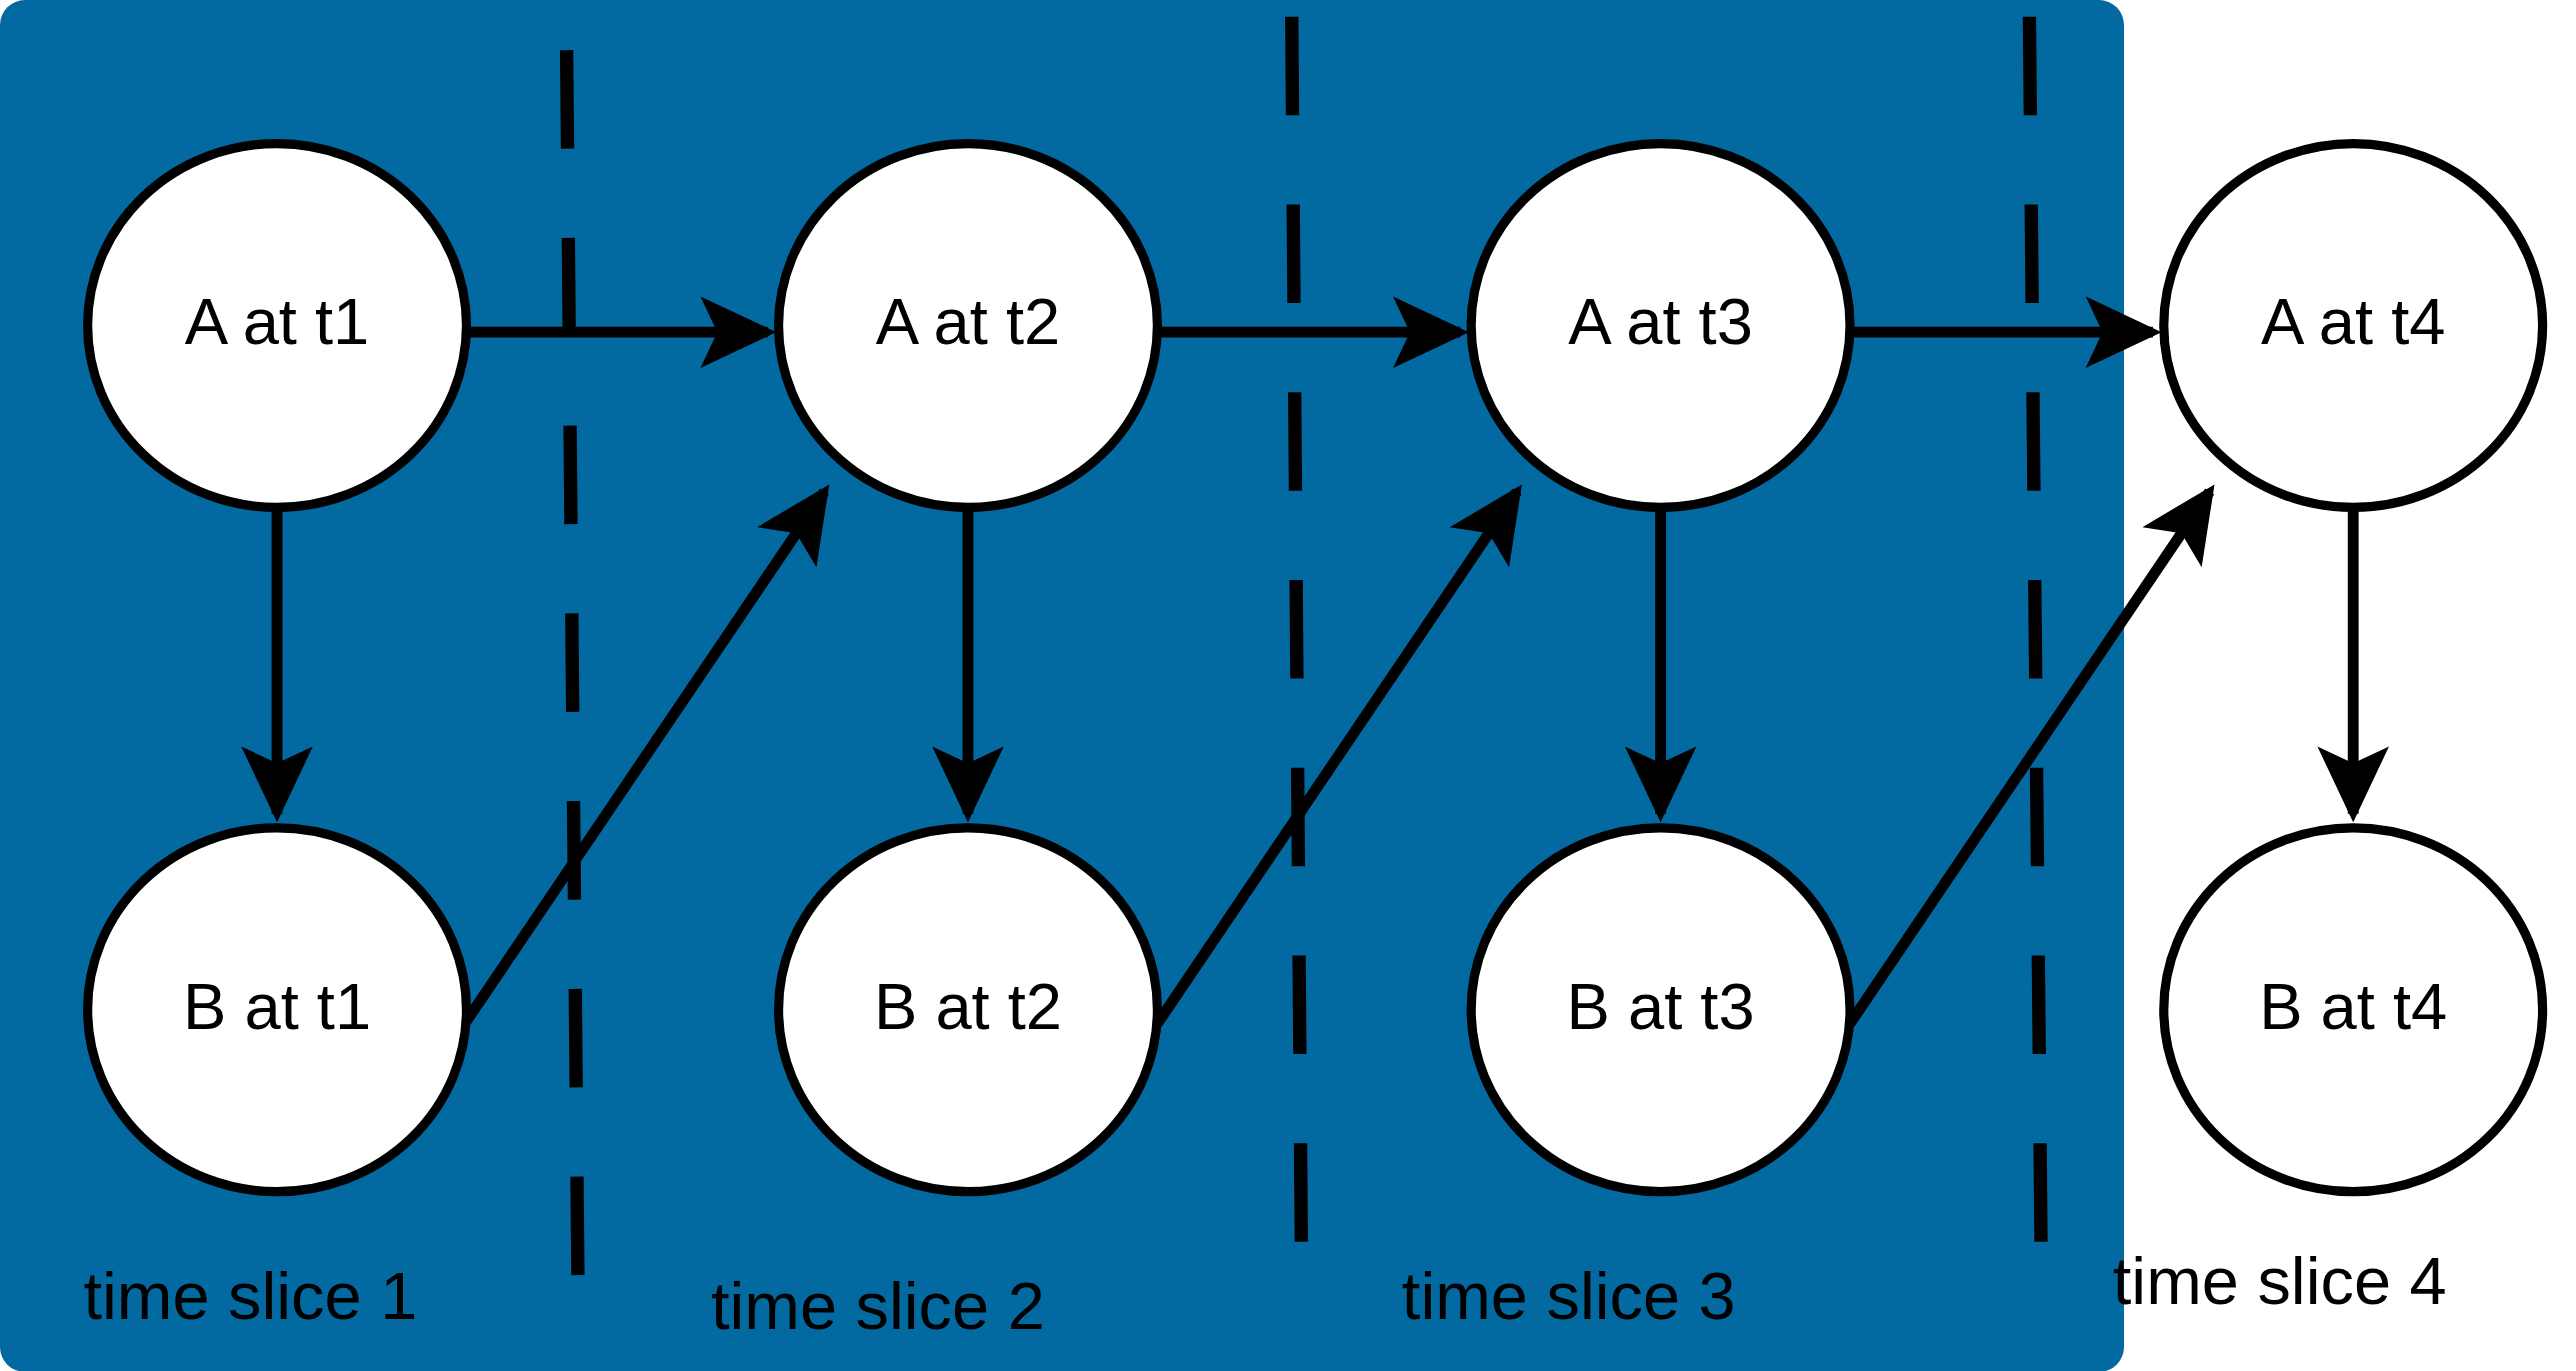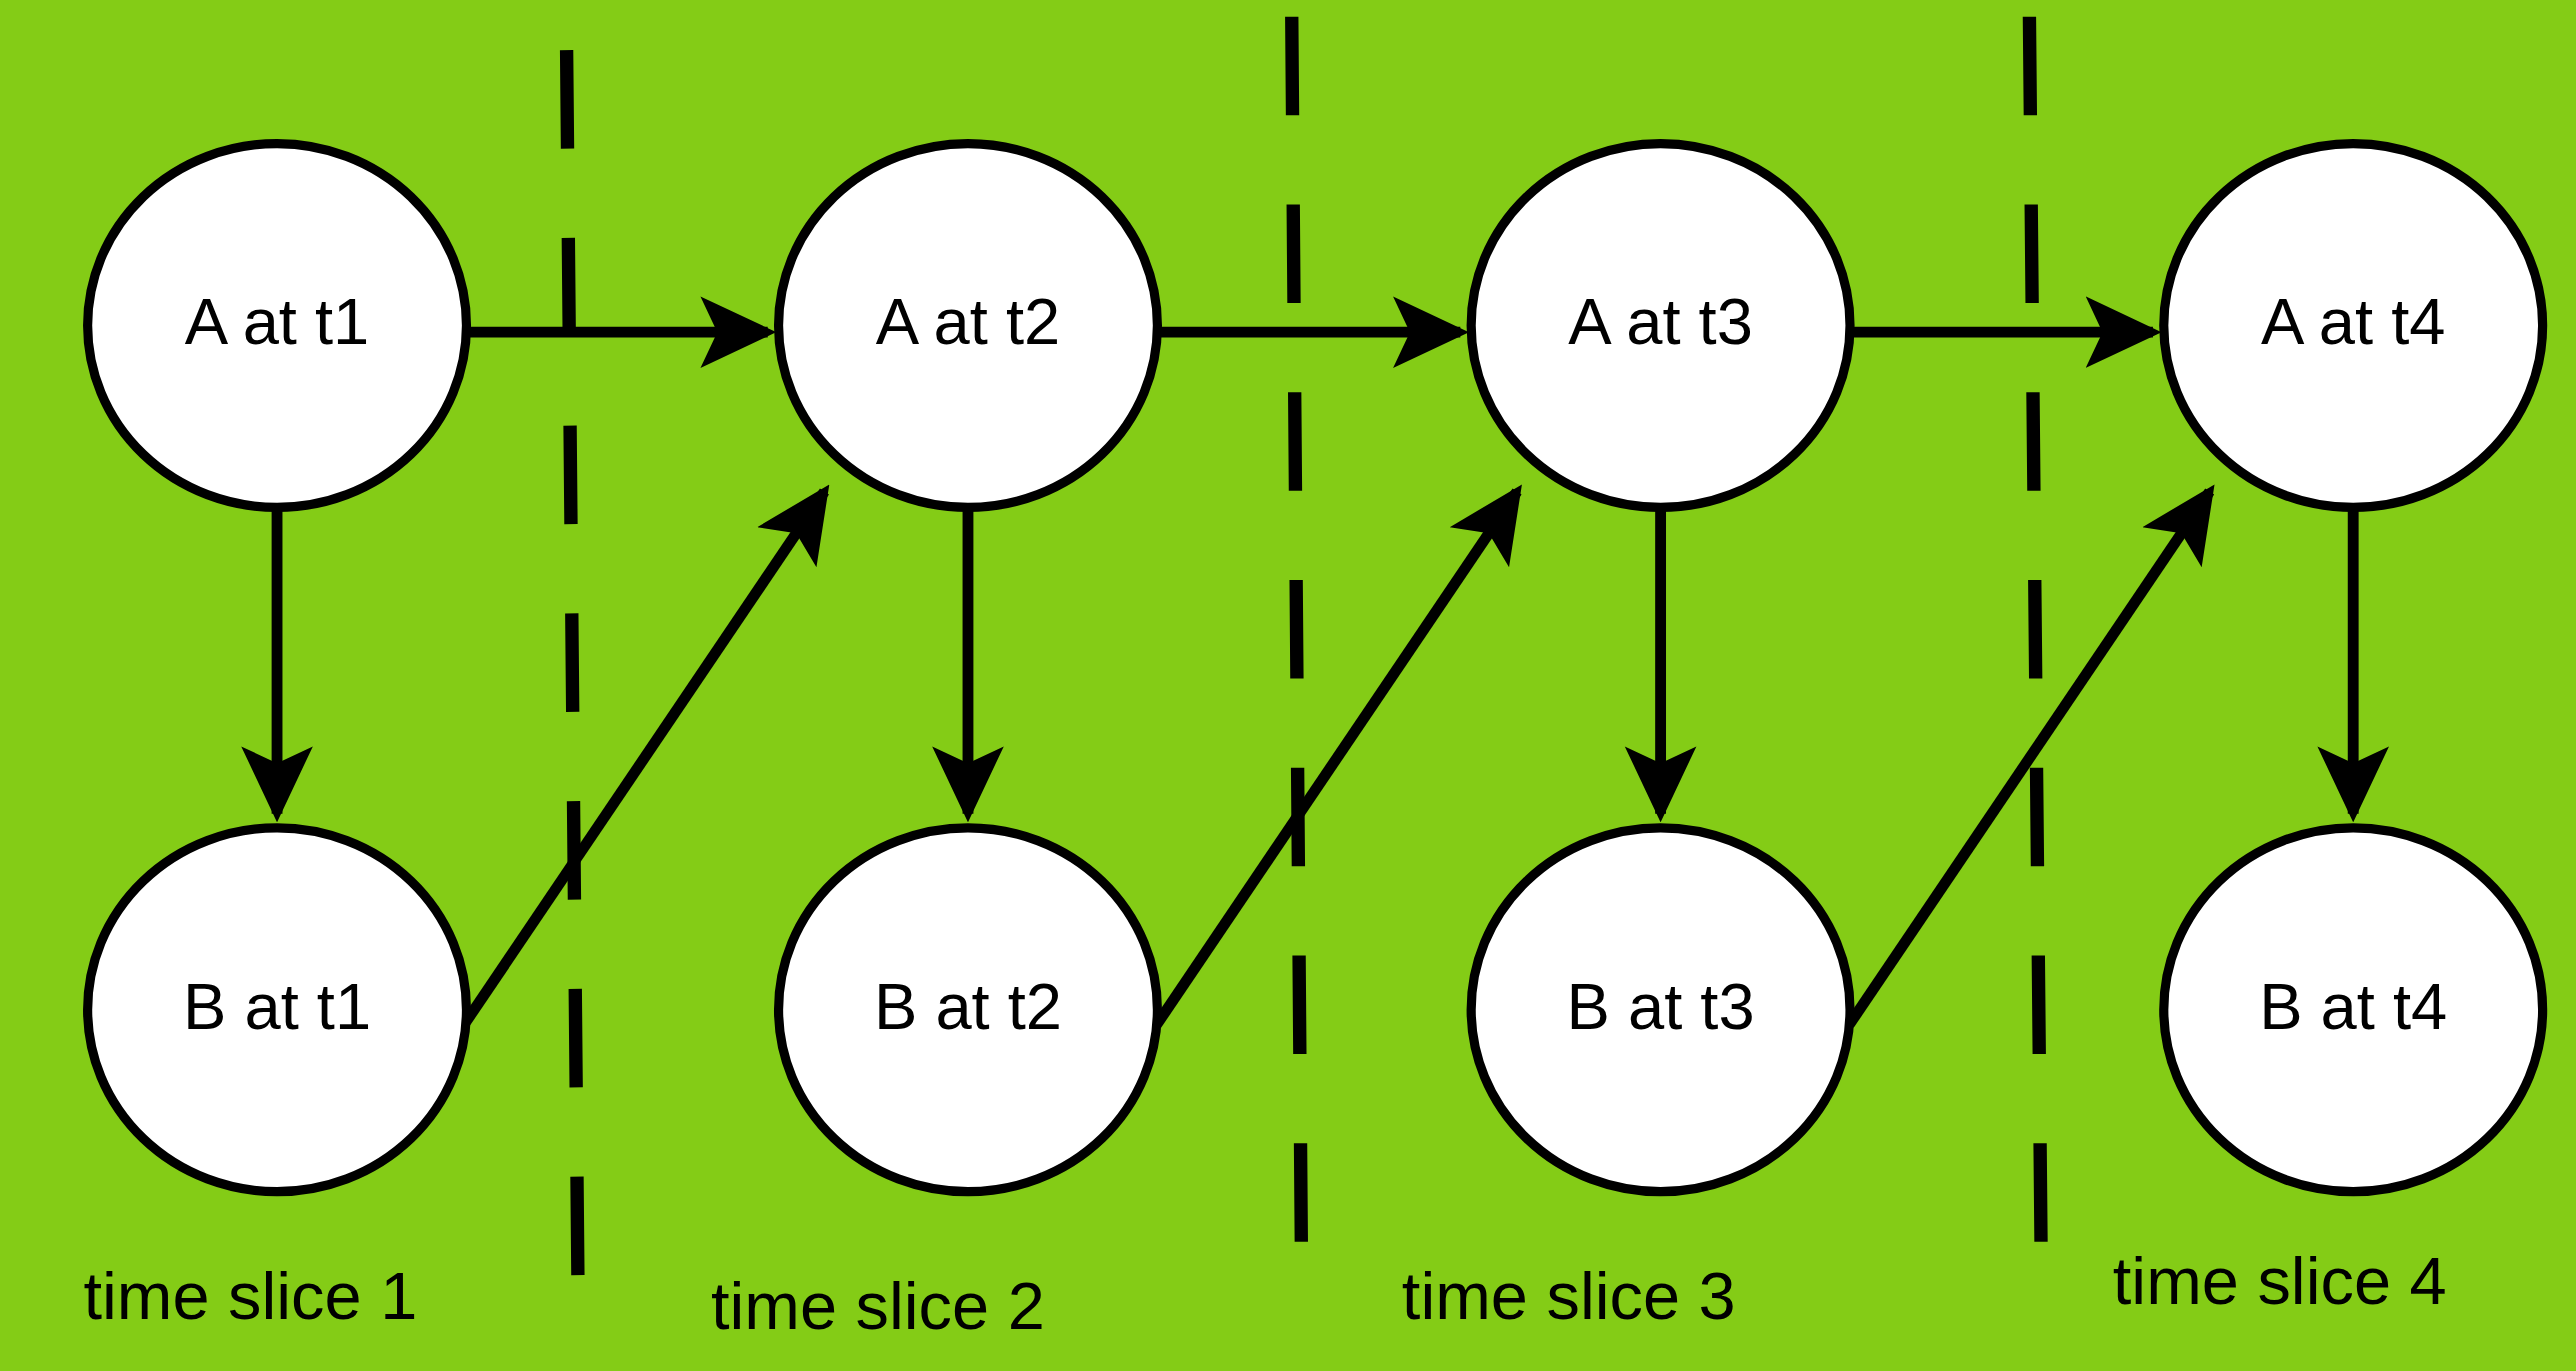--- a/index.html
+++ b/index.html
@@ -8,23 +8,24 @@
     background: #ffffff;
   }
   body {
     width: 2576px;
     height: 1372px;
     overflow: hidden;
     font-family: "Liberation Sans", sans-serif;
   }
   #diagram-root {
     position: relative;
-    width: 2576px;
+    width: 2124px;
     height: 1372px;
-    background: #84cc16;
+    background: #0369a1;
+    border-radius: 25px;
   }
   svg#dbn-svg {
     display: block;
     width: 2576px;
     height: 1372px;
   }
   .node-circle {
     fill: #ffffff;
     stroke: #000000;
     stroke-width: 11;

